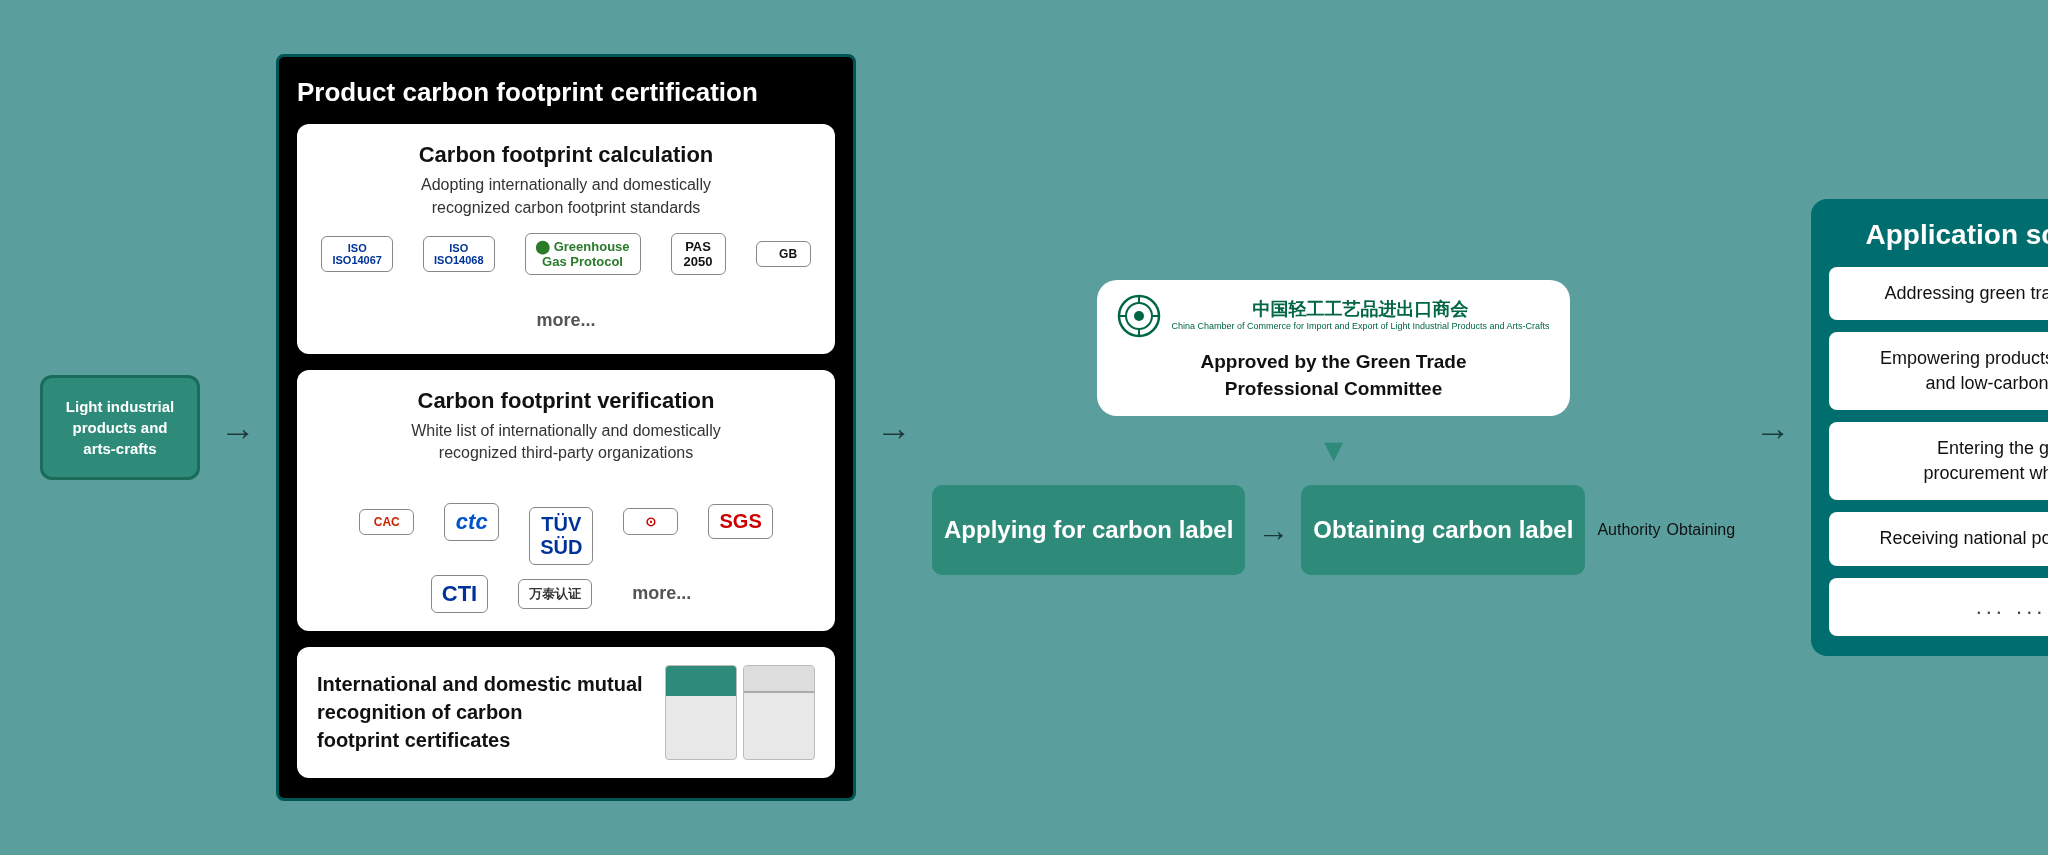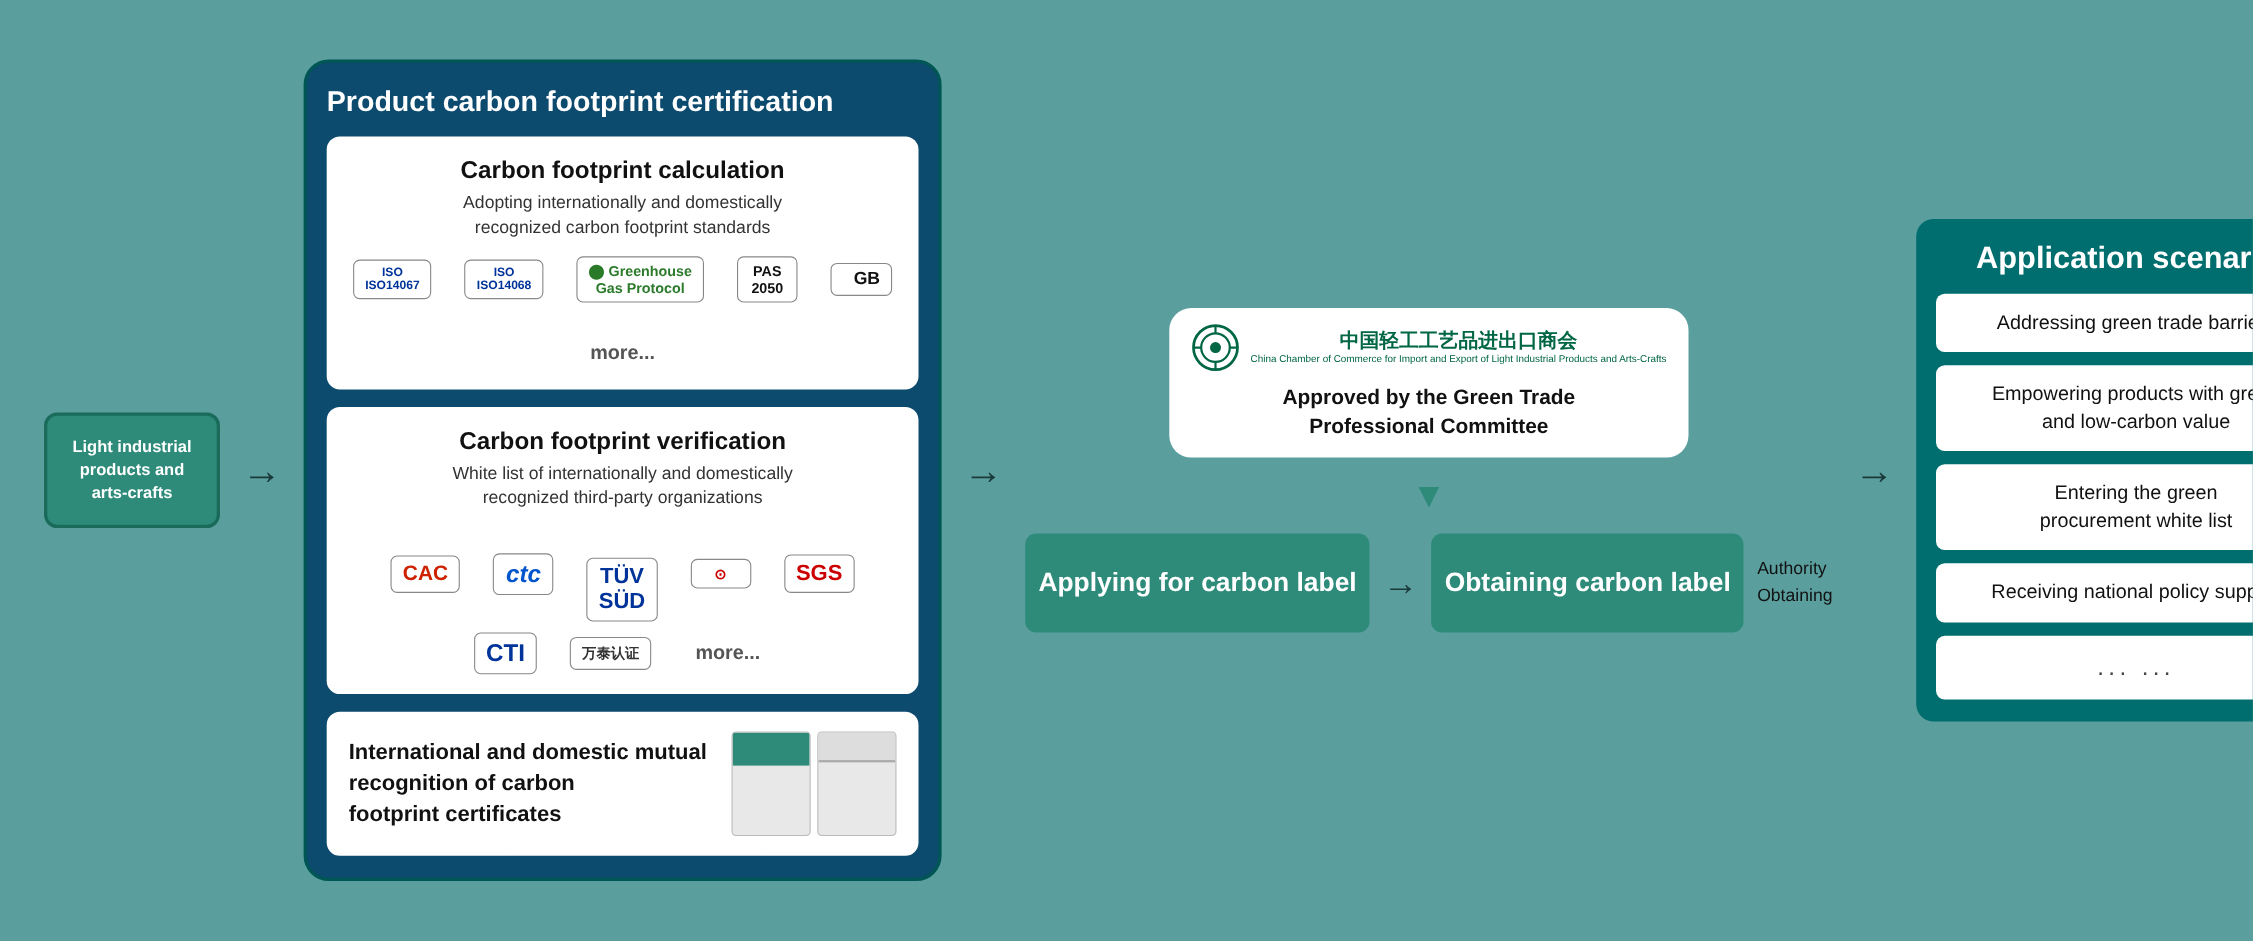--- a/index.html
+++ b/index.html
@@ -38,23 +38,23 @@
 
     
     .arrow-right {
       color: #1a3a3a;
       font-size: 36px;
       flex-shrink: 0;
     }
 
     
     .cert-panel {
-      background: #0c4a6e;
+      background: #000000;
       border: 3px solid #005555;
-      border-radius: 23px;
+      border-radius: 8px;
       padding: 20px 18px;
       min-width: 540px;
       max-width: 580px;
       flex-shrink: 0;
     }
 
     .cert-panel-title {
       color: white;
       font-size: 26px;
       font-weight: bold;
@@ -105,24 +105,24 @@
       font-size: 13px;
       font-weight: bold;
       color: #003366;
       text-align: center;
       min-width: 55px;
     }
 
     .logo-box.iso { color: #003399; font-size: 11px; }
     .logo-box.green { color: #2a7a2a; }
     .logo-box.pas { font-size: 13px; color: #111; }
-    .logo-box.gb { font-weight: 900; font-size: 16px; color: #111; padding-left: 20px; }
+    .logo-box.gb { font-weight: 900; font-size: 12px; color: #111; padding-left: 20px; }
     .logo-box.more { border: none; font-size: 18px; color: #555; }
 
-    .logo-box.cac { color: #cc2200; font-weight: 900; font-size: 19px; }
+    .logo-box.cac { color: #cc2200; font-weight: 900; font-size: 12px; }
     .logo-box.ctc { color: #0055cc; font-weight: 900; font-size: 22px; font-style: italic; }
     .logo-box.tuv { color: #003399; font-size: 20px; margin-top: 28px; }
     .logo-box.iso-circle { color: #cc0000; }
     .logo-box.sgs { color: #cc0000; font-weight: 900; font-size: 20px; }
     .logo-box.cti { color: #003399; font-weight: 900; font-size: 22px; }
     .logo-box.wit { color: #333; font-size: 13px; }
 
     .logo-second-row {
       margin-top: 10px;
     }
@@ -219,21 +219,21 @@
     }
 
     .flow-arrow {
       font-size: 32px;
       color: #1a3a3a;
     }
 
     
     .auth-compliance {
       display: flex;
-      flex-direction: column;
+      flex-direction: row;
       gap: 6px;
     }
 
     .auth-label {
       font-size: 16px;
       color: #111;
       font-weight: 500;
     }
 
     

